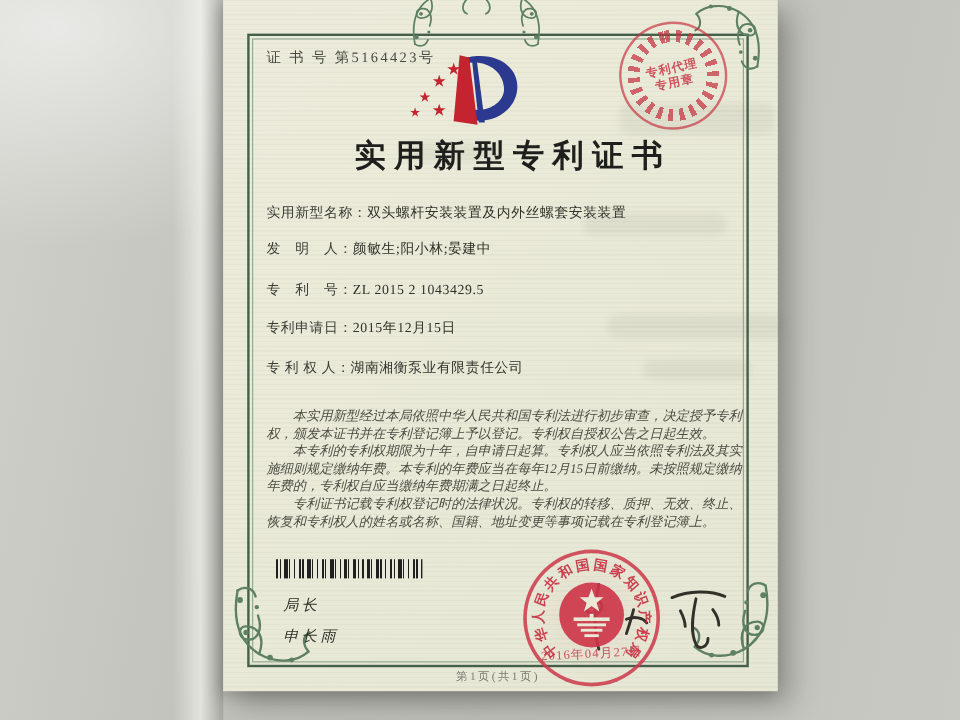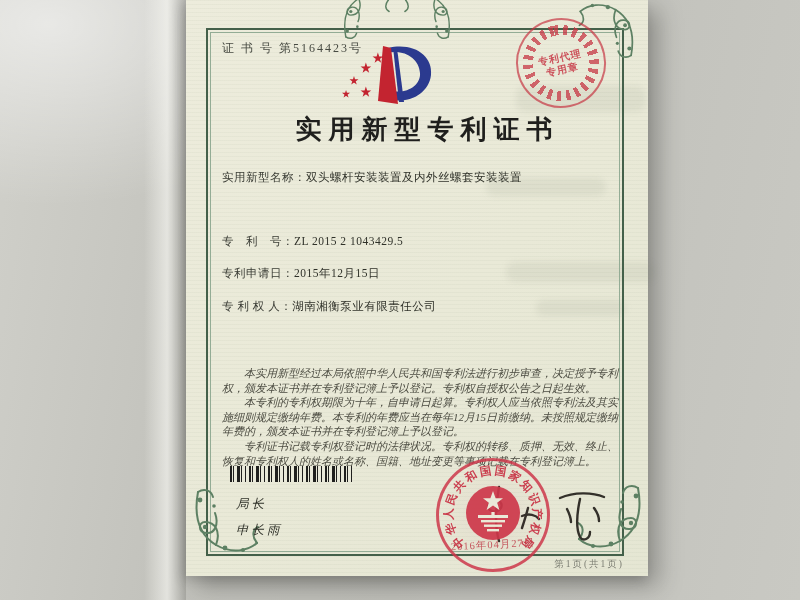--- a/index.html
+++ b/index.html
@@ -65,21 +65,21 @@
     position:absolute; left:20px; width:436px; top:112px;
     text-align:center; font-size:26px; font-weight:700; color:#1f1f1d;
     letter-spacing:7px; text-indent:7px;
   }
 
   .row{ position:absolute; left:36px; width:398px; font-size:11.5px; color:#3a3c35; letter-spacing:.5px; white-space:nowrap; }
   .row .lbl{ color:#3a3c35; }
   .row .val{ color:#2f3129;font-family:Liberation Serif, serif; }
 
   .paras{
-    position:absolute; left:36px; width:396px; top:366px;
+    position:absolute; left:36px; width:396px; top:340px;
     font-size:11px; line-height:14.6px; color:#4c4c42;
     text-align:justify; font-style:italic;
   }
   .paras p{ text-indent:2em; }
 
   .barcode{
     position:absolute; left:44px; top:466px; width:122px; height:16px;
     background:repeating-linear-gradient(90deg,
       #20201e 0 2px, #e9e9d9 2px 3px,
       #20201e 3px 4px, #e9e9d9 4px 7px,
@@ -105,21 +105,21 @@
     font-size:11.5px; font-weight:700; color:rgba(200,48,66,.92);
   }
   .seal-emblem{ position:absolute; left:50%; top:50%; transform:translate(-50%,-50%); }
   .seal-date{
     position:absolute; left:244px; top:538px; width:126px; text-align:center;
     font-size:10.5px; color:rgba(190,60,72,.85); letter-spacing:1px; transform:rotate(-3deg);
   }
 
   .footer{
     position:absolute; left:20px; width:418px; top:558px;
-    text-align:right; font-size:9.5px; color:#7b7d72; letter-spacing:2px;
+    text-align:center; font-size:9.5px; color:#7b7d72; letter-spacing:2px;
   }
 </style>
 </head>
 <body>
 
 <div class="photo">
 
   <div class="paper">
 
     <div class="smudge" style="left:330px; top:86px; width:130px; height:26px;"></div>
@@ -194,33 +194,36 @@
         <span>专利代理</span>
         <span>专用章</span>
       </div>
     </div>
 
     <div class="title">实用新型专利证书</div>
 
     <div class="row" style="top:170px">
       <span class="lbl">实用新型名称：</span><span class="val">双头螺杆安装装置及内外丝螺套安装装置</span>
     </div>
+    <div class="row" style="top:200px">
+      <span class="lbl">发　明　人：</span><span class="val">颜敏生;阳小林;晏建中</span>
+    </div>
     <div class="row" style="top:234px">
       <span class="lbl">专　利　号：</span><span class="val">ZL 2015 2 1043429.5</span>
     </div>
     <div class="row" style="top:266px">
       <span class="lbl">专利申请日：</span><span class="val">2015年12月15日</span>
     </div>
     <div class="row" style="top:299px">
       <span class="lbl">专 利 权 人：</span><span class="val">湖南湘衡泵业有限责任公司</span>
     </div>
 
     <div class="paras">
       <p>本实用新型经过本局依照中华人民共和国专利法进行初步审查，决定授予专利权，颁发本证书并在专利登记簿上予以登记。专利权自授权公告之日起生效。</p>
-      <p>本专利的专利权期限为十年，自申请日起算。专利权人应当依照专利法及其实施细则规定缴纳年费。本专利的年费应当在每年12月15日前缴纳。未按照规定缴纳年费的，颁发本证书并在专利登记簿上予以登记。</p>
+      <p>本专利的专利权期限为十年，自申请日起算。专利权人应当依照专利法及其实施细则规定缴纳年费。本专利的年费应当在每年12月15日前缴纳。未按照规定缴纳年费的，专利权自应当缴纳年费期满之日起终止。</p>
       <p>专利证书记载专利权登记时的法律状况。专利权的转移、质押、无效、终止、恢复和专利权人的姓名或名称、国籍、地址变更等事项记载在专利登记簿上。</p>
     </div>
 
     <div class="barcode"></div>
 
     <div class="signer">
       <div>局长</div>
       <div>申长雨</div>
     </div>
 

